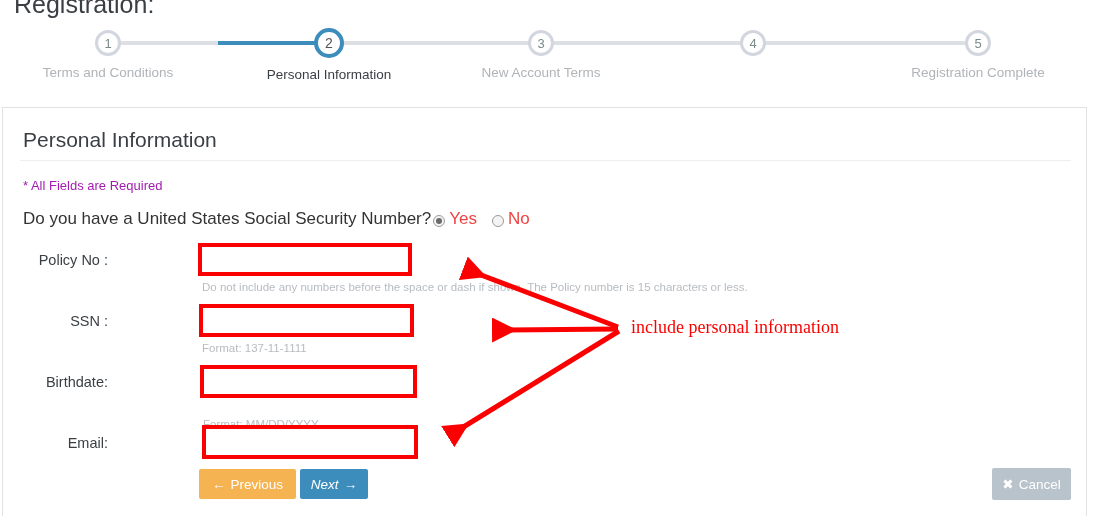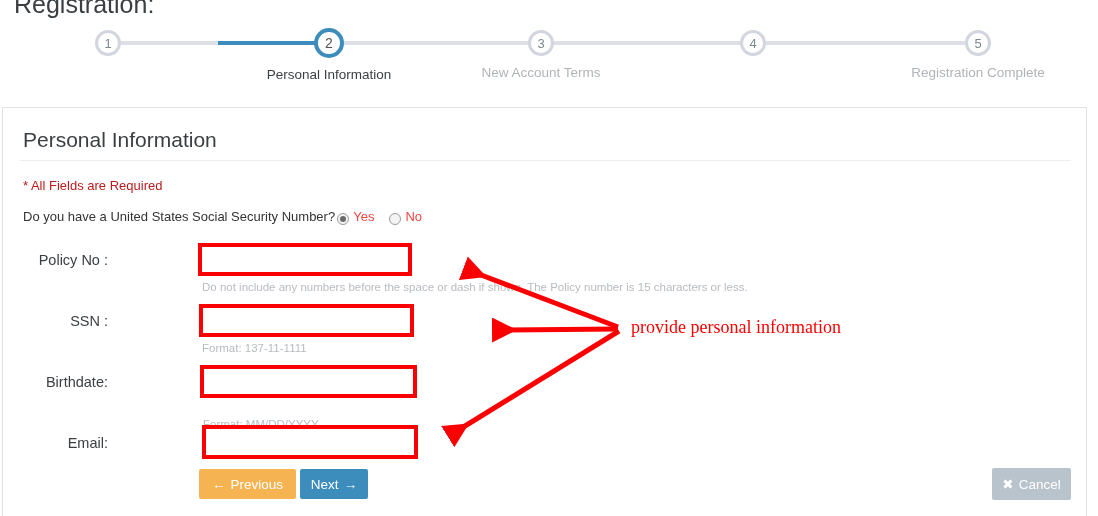--- a/index.html
+++ b/index.html
@@ -48,24 +48,24 @@
     box-sizing:border-box;
   }
   .panel-title{
     position:absolute;left:20px;top:20px;
     font-size:21px;color:#3a3f44;font-weight:400;white-space:nowrap;
   }
   .panel-divider{
     position:absolute;left:17px;top:52px;width:1051px;height:1px;background:#eeeeee;
   }
   .required-note{
-    position:absolute;left:20px;top:70px;font-size:13px;color:#b91c1c;
+    position:absolute;left:20px;top:70px;font-size:13px;color:#a21caf;
   }
   .ssn-question-row{
-    position:absolute;left:20px;top:101px;font-size:13px;color:#333;
+    position:absolute;left:20px;top:101px;font-size:17px;color:#333;
     display:flex;align-items:center;white-space:nowrap;
   }
   .radio{
     display:inline-block;width:12px;height:12px;border-radius:50%;
     border:1px solid #9b9b9b;background:#f4f4f4;margin:0 4px 0 2px;
     position:relative;top:2px;box-sizing:border-box;
   }
   .radio.checked::after{
     content:"";position:absolute;left:2px;top:2px;width:6px;height:6px;
     border-radius:50%;background:#6a6a6a;
@@ -118,20 +118,21 @@
 
   <div class="stepper">
     <div class="connector gray" style="left:121px;width:200px;"></div>
     <div class="connector blue" style="left:218px;width:225px;"></div>
     <div class="connector gray" style="left:336px;width:195px;"></div>
     <div class="connector gray" style="left:552px;width:190px;"></div>
     <div class="connector gray" style="left:765px;width:200px;"></div>
 
     <div class="step" style="left:18px;">
       <div class="circle">1</div>
+      <div class="label">Terms and Conditions</div>
     </div>
     <div class="step active" style="left:239px;">
       <div class="circle">2</div>
       <div class="label">Personal Information</div>
     </div>
     <div class="step" style="left:451px;">
       <div class="circle">3</div>
       <div class="label">New Account Terms</div>
     </div>
     <div class="step" style="left:663px;">
@@ -176,21 +177,21 @@
 
     <div class="field-label" style="left:-55px;top:327px;">Email:</div>
     <div class="redbox" style="left:199px;top:317px;width:216px;height:34px;">
       <input type="text" placeholder="" style="">
     </div>
 
     <button class="btn btn-prev" style="left:196px;top:361px;width:97px;height:30px;">
       <span>←</span>
       <span>Previous</span>
     </button>
-    <button class="btn btn-next" style="left:297px;top:361px;width:68px;height:30px;">
+    <button class="btn btn-next" style="left:297px;top:361px;width:68px;height:30px;font-style:italic;">
       <span>Next</span>
       <span>→</span>
     </button>
     <button class="btn btn-cancel" style="left:989px;top:360px;width:79px;height:32px;">
       <span>✖</span>
       <span>Cancel</span>
     </button>
   </div>
 
   <svg class="anno-svg" viewBox="0 0 1098 516">
@@ -198,15 +199,15 @@
       <marker id="ah" viewBox="0 0 10 10" refX="8" refY="5" markerWidth="5" markerHeight="5" orient="auto-start-reverse">
         <path d="M 10 0 L 10 10 L 0 5 z" fill="#fb0000"></path>
       </marker>
     </defs>
     <g stroke="#fb0000" stroke-width="5" fill="none">
       <line x1="618" y1="327" x2="468" y2="270" marker-end="url(#ah)"></line>
       <line x1="618" y1="329" x2="497" y2="330" marker-end="url(#ah)"></line>
       <line x1="619" y1="331" x2="452" y2="434" marker-end="url(#ah)"></line>
     </g>
   </svg>
-  <div class="anno-text">provide personal information</div>
+  <div class="anno-text">include personal information</div>
 
 </div>
 
 </body></html>

